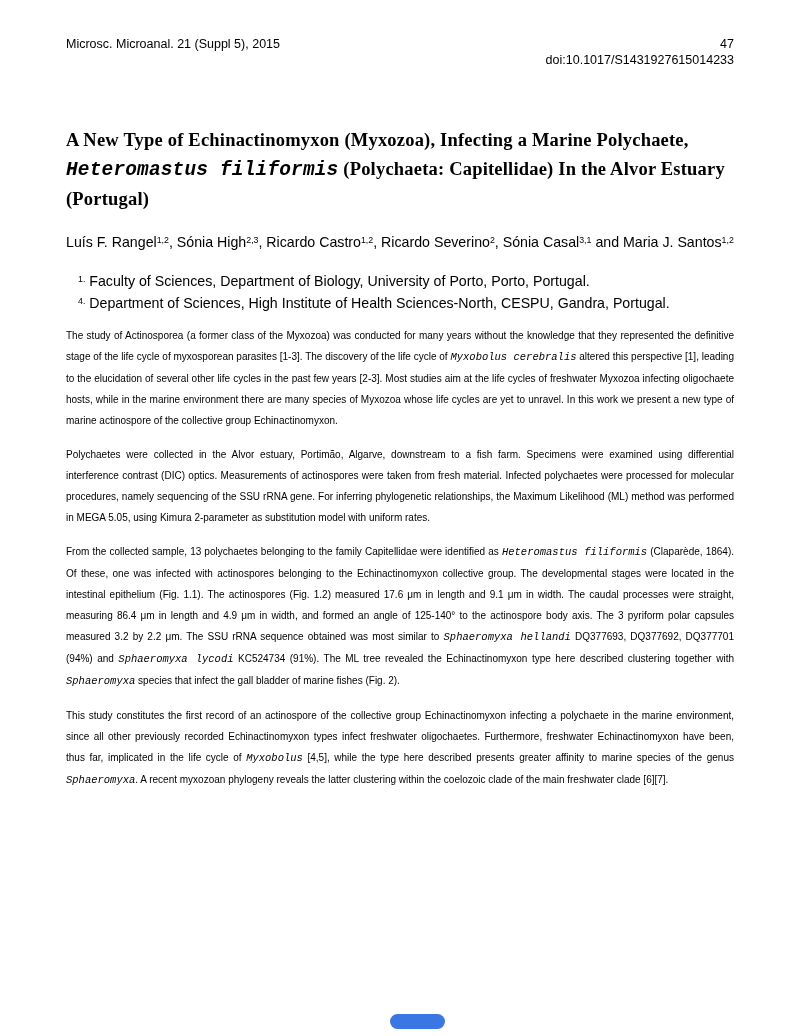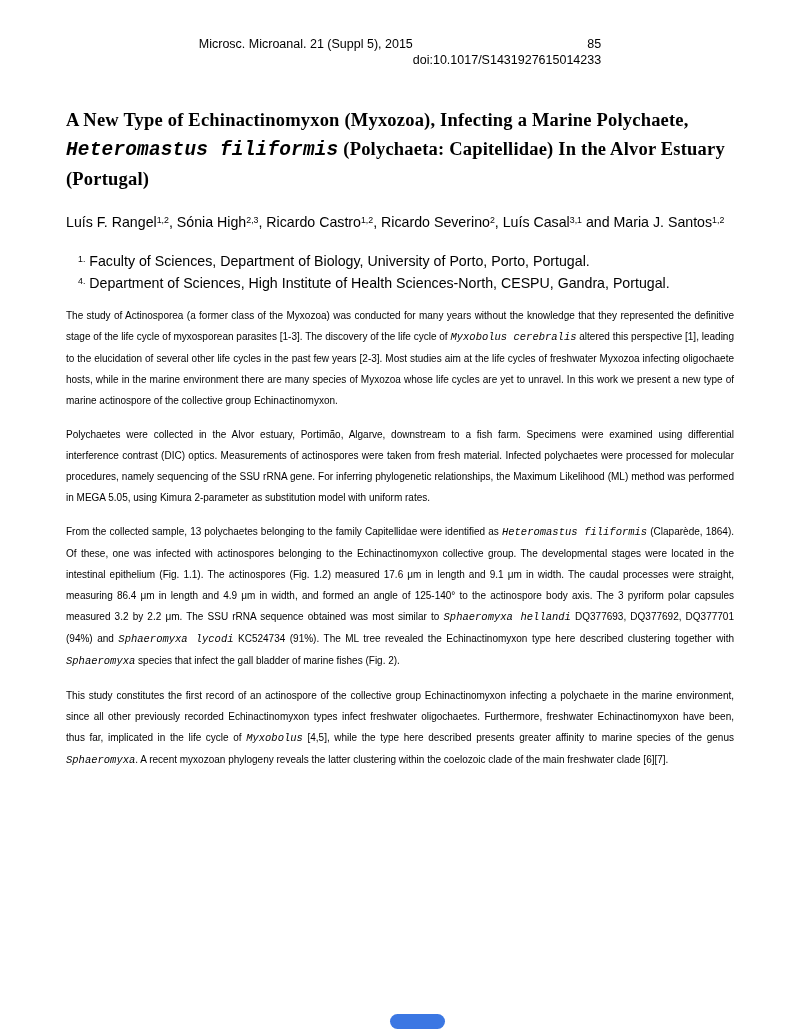--- a/index.html
+++ b/index.html
@@ -11,28 +11,28 @@
     margin: 0 auto;
     background: #ffffff;
     color: #000000;
     font-family: "Liberation Sans", sans-serif;
     overflow: hidden;
   }
   .content { padding: 36px 66px 0 66px; }
 
   .header {
     display: flex;
-    justify-content: center;
+    justify-content: space-between;
     font-size: 12.5px;
     line-height: 16px;
   }
   .header-right { text-align: right; }
 
   .title {
-    margin-top: 38px;
+    margin-top: 58px;
     font-family: "Liberation Serif", "DejaVu Serif", serif;
     font-weight: 700;
     font-size: 18.5px;
     line-height: 29px;
     letter-spacing: 0.2px;
   }
 
   .authors {
     margin-top: 18px;
     font-size: 14.2px;
@@ -79,31 +79,31 @@
 <body>
 
 <div class="page">
   <div class="content">
 
     <div class="header">
       <div class="header-left">
         <div>Microsc. Microanal. 21 (Suppl 5), 2015</div>
       </div>
       <div class="header-right">
-        <div>85</div>
+        <div>47</div>
         <div>doi:10.1017/S1431927615014233</div>
       </div>
     </div>
 
     <div class="title">
       <div><span>A New Type of Echinactinomyxon (Myxozoa), Infecting a Marine Polychaete,</span></div>
       <div><span class="s-i">Heteromastus filiformis</span><span> (Polychaeta: Capitellidae) In the Alvor Estuary (Portugal)</span></div>
     </div>
 
-    <div class="authors"><span>Luís F. Rangel</span><span class="s-sup">1,2</span><span>, Sónia High</span><span class="s-sup">2,3</span><span>, Ricardo Castro</span><span class="s-sup">1,2</span><span>, Ricardo Severino</span><span class="s-sup">2</span><span>, Luís Casal</span><span class="s-sup">3,1</span><span> and Maria J. Santos</span><span class="s-sup">1,2</span></div>
+    <div class="authors"><span>Luís F. Rangel</span><span class="s-sup">1,2</span><span>, Sónia High</span><span class="s-sup">2,3</span><span>, Ricardo Castro</span><span class="s-sup">1,2</span><span>, Ricardo Severino</span><span class="s-sup">2</span><span>, Sónia Casal</span><span class="s-sup">3,1</span><span> and Maria J. Santos</span><span class="s-sup">1,2</span></div>
 
     <div class="affiliations">
         <div class="affiliation"><span class="s-sup">1.</span><span> Faculty of Sciences, Department of Biology, University of Porto, Porto, Portugal.</span></div>
         <div class="affiliation"><span class="s-sup">4.</span><span> Department of Sciences, High Institute of Health Sciences-North, CESPU, Gandra, Portugal.</span></div>
       </div>
 
     <div class="paragraphs">
         <div class="para"><span>The study of Actinosporea (a former class of the Myxozoa) was conducted for many years without the knowledge that they represented the definitive stage of the life cycle of myxosporean parasites [1-3]. The discovery of the life cycle of </span><span class="s-i">Myxobolus cerebralis</span><span> altered this perspective [1], leading to the elucidation of several other life cycles in the past few years [2-3]. Most studies aim at the life cycles of freshwater Myxozoa infecting oligochaete hosts, while in the marine environment there are many species of Myxozoa whose life cycles are yet to unravel. In this work we present a new type of marine actinospore of the collective group Echinactinomyxon.</span></div>
         <div class="para"><span>Polychaetes were collected in the Alvor estuary, Portimão, Algarve, downstream to a fish farm. Specimens were examined using differential interference contrast (DIC) optics. Measurements of actinospores were taken from fresh material. Infected polychaetes were processed for molecular procedures, namely sequencing of the SSU rRNA gene. For inferring phylogenetic relationships, the Maximum Likelihood (ML) method was performed in MEGA 5.05, using Kimura 2-parameter as substitution model with uniform rates.</span></div>
         <div class="para"><span>From the collected sample, 13 polychaetes belonging to the family Capitellidae were identified as </span><span class="s-i">Heteromastus filiformis</span><span> (Claparède, 1864). Of these, one was infected with actinospores belonging to the Echinactinomyxon collective group. The developmental stages were located in the intestinal epithelium (Fig. 1.1). The actinospores (Fig. 1.2) measured 17.6 μm in length and 9.1 μm in width. The caudal processes were straight, measuring 86.4 μm in length and 4.9 μm in width, and formed an angle of 125-140° to the actinospore body axis. The 3 pyriform polar capsules measured 3.2 by 2.2 μm. The SSU rRNA sequence obtained was most similar to </span><span class="s-i">Sphaeromyxa hellandi</span><span> DQ377693, DQ377692, DQ377701 (94%) and </span><span class="s-i">Sphaeromyxa lycodi</span><span> KC524734 (91%). The ML tree revealed the Echinactinomyxon type here described clustering together with </span><span class="s-i">Sphaeromyxa</span><span> species that infect the gall bladder of marine fishes (Fig. 2).</span></div>

